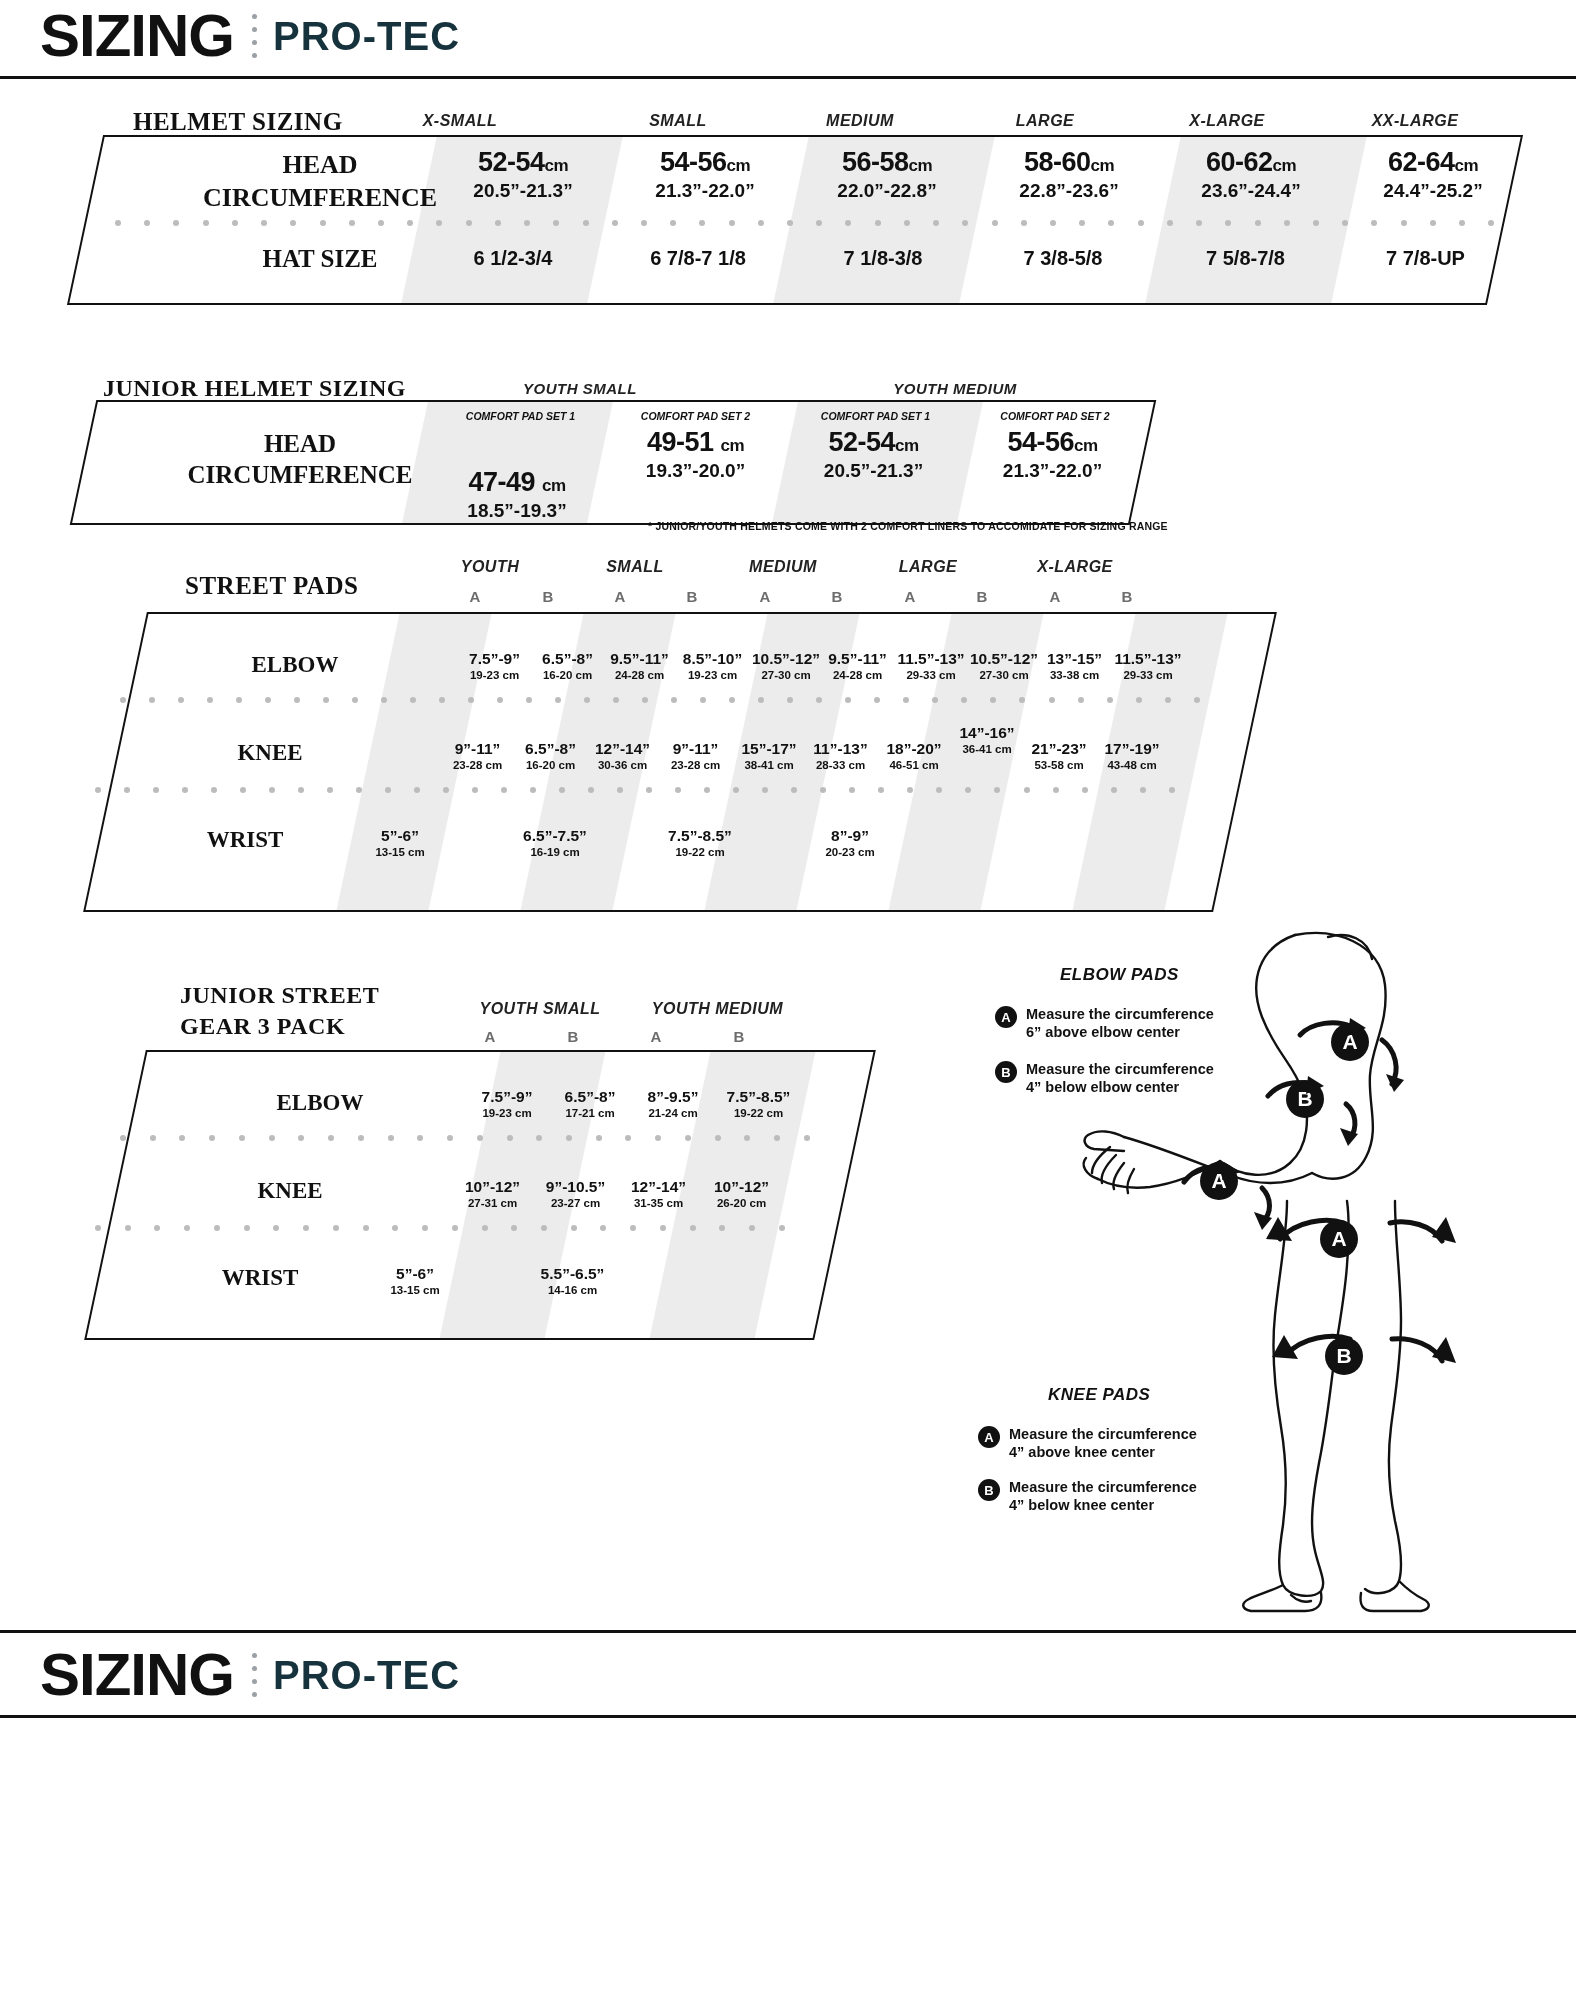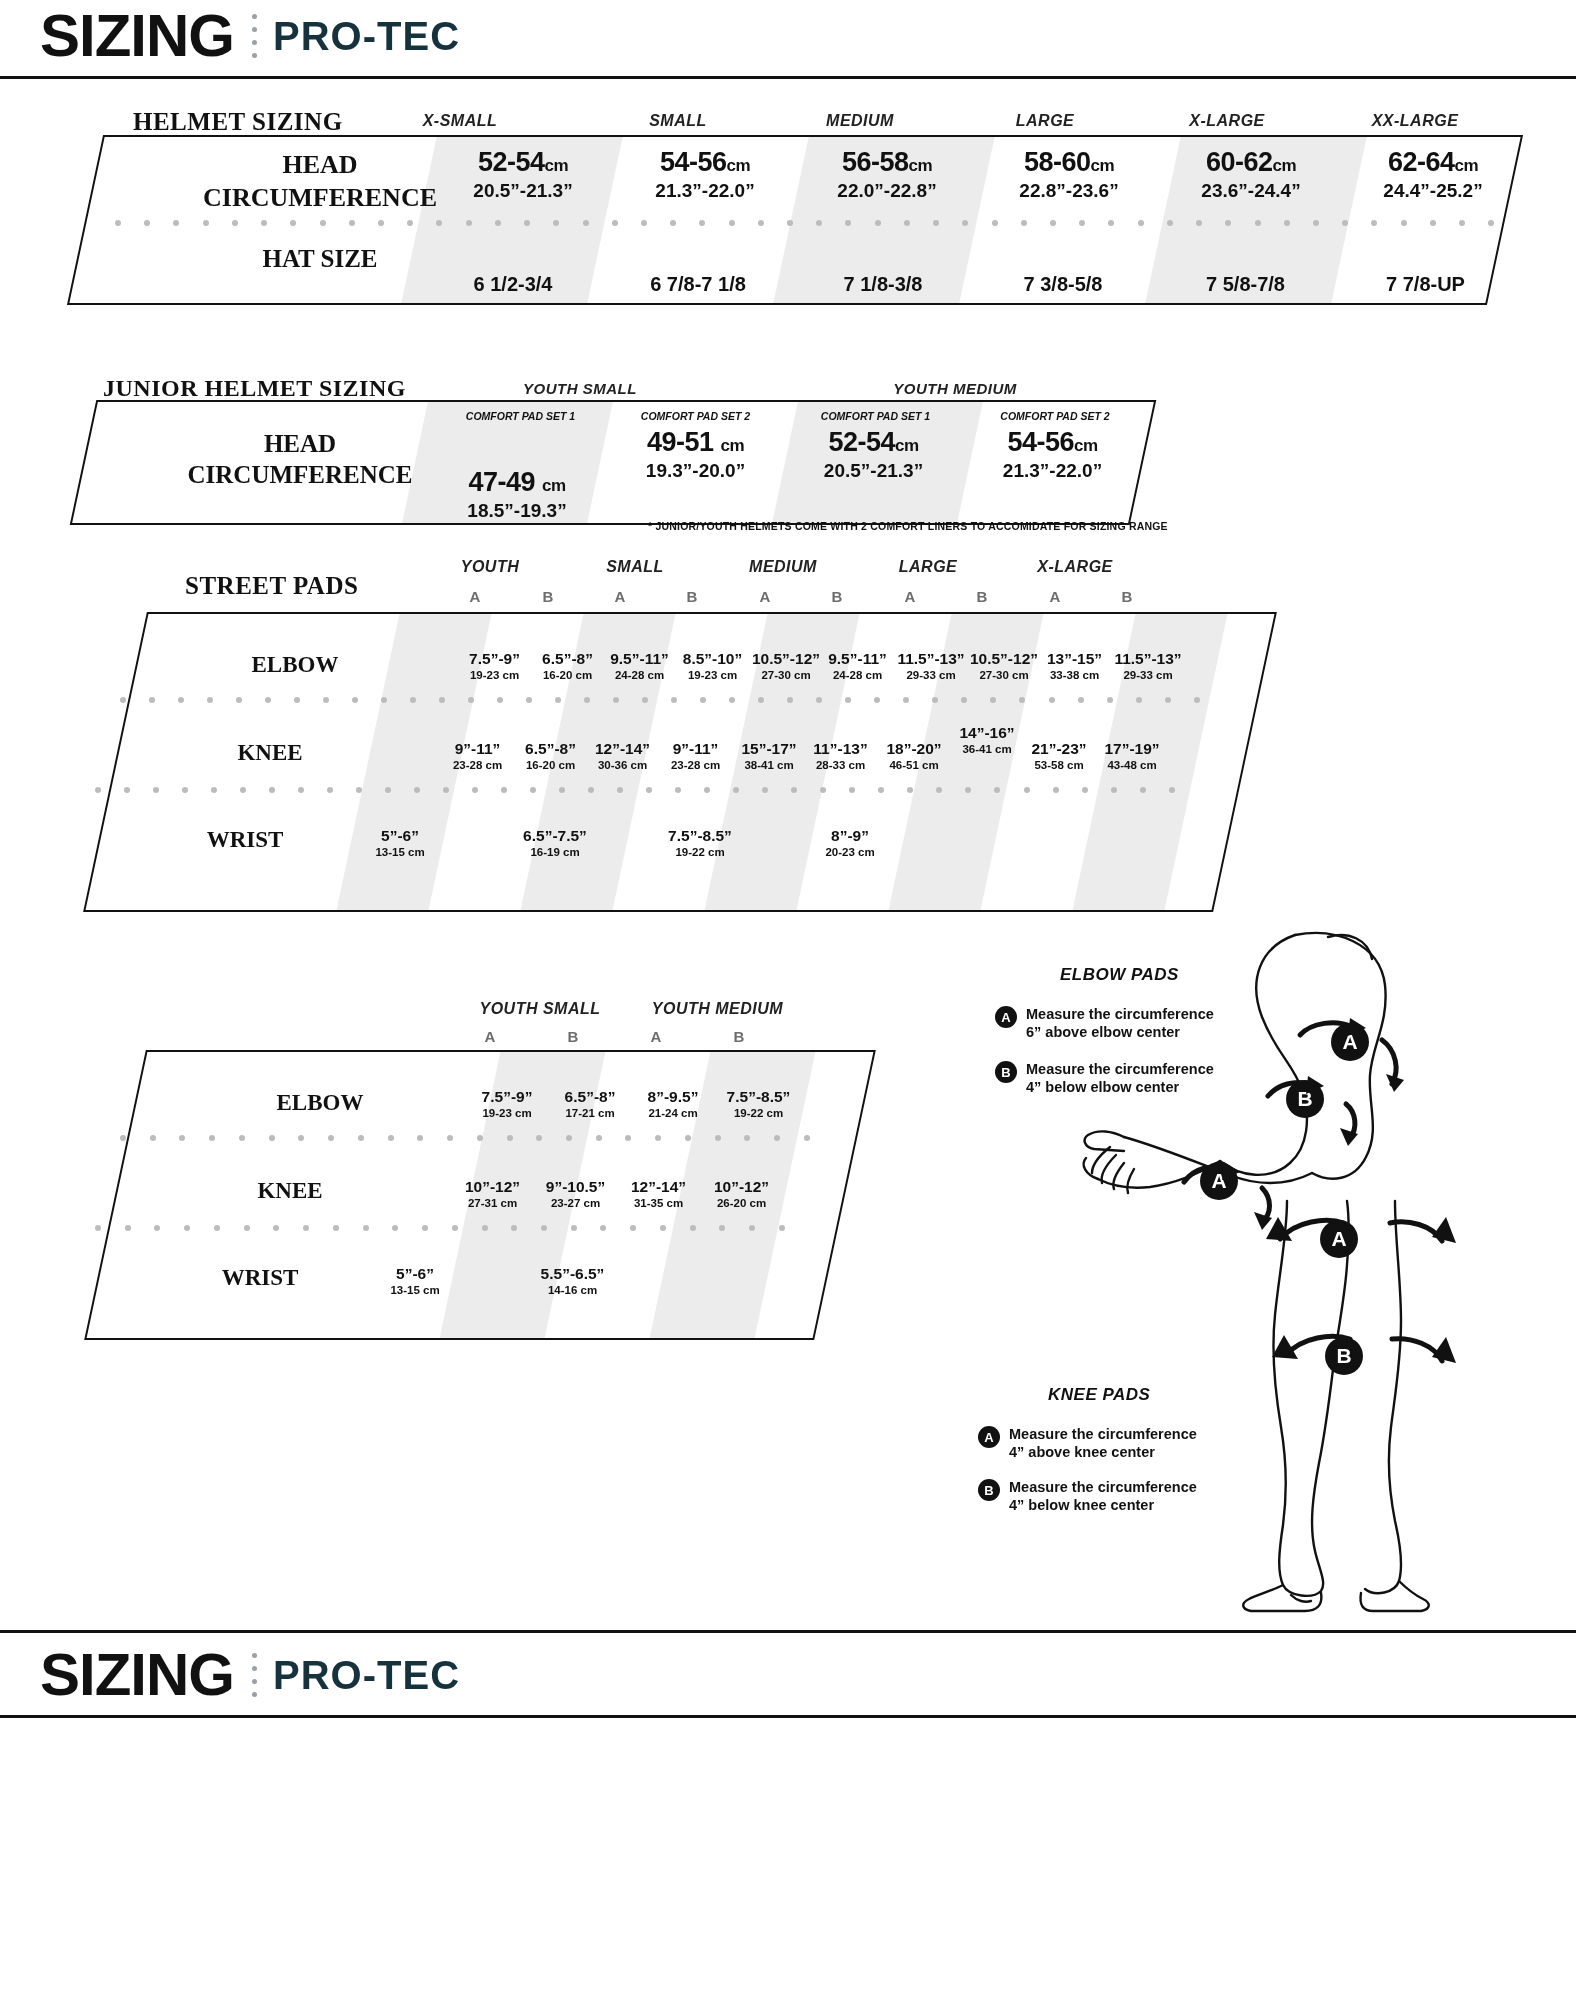--- a/index.html
+++ b/index.html
@@ -40,21 +40,21 @@
   .row-label{
     font-family:"Liberation Serif",serif;font-weight:bold;color:#111;text-align:center;
   }
   .dotrow{position:absolute;display:flex;justify-content:space-between;}
   .dotrow i{width:6px;height:6px;background:#bcbcbc;border-radius:50%;}
 
   
   .big{font-weight:bold;font-size:27px;letter-spacing:-.5px;}
   .big .u{font-size:17px;font-weight:bold;}
   .sub{font-weight:bold;font-size:19px;margin-top:2px;}
-  .hat{font-weight:bold;font-size:20px;margin-top:26px;}
+  .hat{font-weight:bold;font-size:20px;}
 
   .cellwrap{position:absolute;text-align:center;}
 
   .shade{position:absolute;background:#ececec;}
 
   .small-note{
     position:absolute;font-size:10.5px;font-weight:bold;color:#111;
     letter-spacing:.2px;
   }
   .tiny-head{position:absolute;font-size:10.5px;font-weight:bold;font-style:italic;color:#111;text-align:center;}
@@ -452,20 +452,24 @@
     <div class="cellwrap" style="left:585px;top:215px;width:120px;">
       <div class="pad-main">7.5”-8.5”</div>
       <div class="pad-cm">19-22 cm</div>
     </div>
     <div class="cellwrap" style="left:740px;top:215px;width:110px;">
       <div class="pad-main">8”-9”</div>
       <div class="pad-cm">20-23 cm</div>
     </div>
   </div>
 
+  <div class="sec-title" style="left:180px;top:980px;font-size:24px;line-height:1.3;width:320px;">
+    <span>JUNIOR STREET</span><br>
+    <span>GEAR 3 PACK</span>
+  </div>
 
   <div class="col-head" style="left:460px;top:1000px;width:160px;">YOUTH SMALL</div>
   <div class="col-head" style="left:630px;top:1000px;width:175px;">YOUTH MEDIUM</div>
 
   <div class="ab" style="left:470px;top:1028px;width:40px;">A</div>
   <div class="ab" style="left:553px;top:1028px;width:40px;">B</div>
   <div class="ab" style="left:636px;top:1028px;width:40px;">A</div>
   <div class="ab" style="left:719px;top:1028px;width:40px;">B</div>
 
   <div style="position:absolute;left:55px;top:1050px;width:790px;height:290px;">

